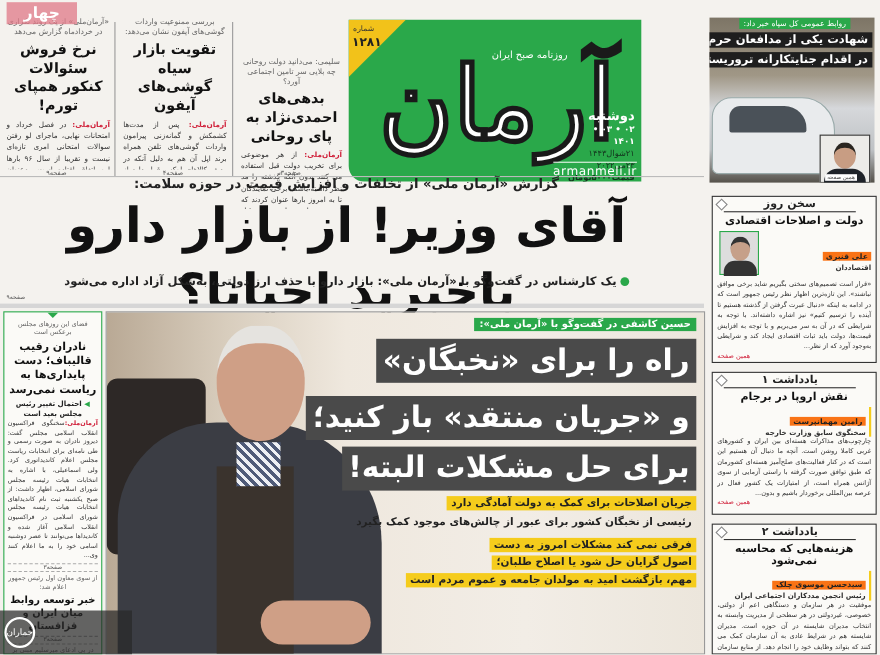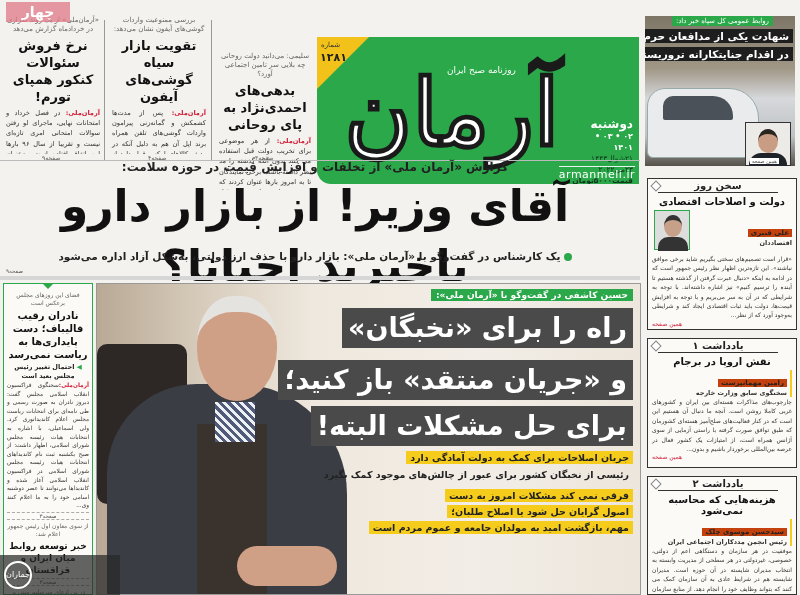--- a/index.html
+++ b/index.html
@@ -8,21 +8,21 @@
 
   .abs { position: absolute; }
   .col-top { top: 14px; height: 140px; padding: 2px 4px; text-align: center; overflow: hidden; }
   .col-top .kicker { font-size: 7px; color: #666; line-height: 9px; }
   .col-top .title { font-size: 13px; font-weight: bold; line-height: 17px; margin: 3px 0 3px; color: #111; }
   .col-top .body { font-size: 6.6px; line-height: 10.2px; text-align: justify; color: #333; }
   .col-top .body .src { color: #d0203a; font-weight: bold; }
   .vsep { position: absolute; width: 1px; background: #999; }
 
   
-  .masthead { left: 317px; top: 18px; width: 322px; height: 147px; background: #2aa84a; border-radius: 0 0 0 14px; overflow: hidden; margin-top: 19px; }
+  .masthead { left: 317px; top: 18px; width: 266px; height: 147px; background: #2aa84a; border-radius: 0 0 0 14px; overflow: hidden; }
   .issue { position: absolute; left: 0; top: 0; width: 0; height: 0; border-top: 52px solid #f2c21a; border-right: 52px solid transparent; }
   .issue-label { position: absolute; left: 4px; top: 4px; font-size: 7px; color: #333; direction: rtl; }
   .issue-num { position: absolute; left: 3px; top: 14px; font-size: 11px; font-weight: bold; color: #222; }
   .logo-text { position: absolute; left: 20px; top: 6px; width: 230px; height: 140px; font-family: "DejaVu Serif", serif; font-size: 92px; color: #fff; -webkit-text-stroke: 2px #1a1a1a; font-weight: bold; line-height: 140px; text-align: center; letter-spacing: -4px; }
   .tagline { position: absolute; left: 130px; top: 28px; font-size: 9px; color: #fff; }
   .date-block { position: absolute; right: 6px; top: 80px; width: 60px; text-align: right; color: #fff; }
   .date-block .day { font-size: 12px; font-weight: bold; }
   .date-block .d { font-size: 7.5px; line-height: 11px; color: #13331d; }
   .date-block .d1 { font-size: 8px; color: #fff; font-weight: bold; }
   .site { position: absolute; right: 4px; bottom: 3px; font-size: 11px; color: #fff; direction: ltr; letter-spacing: 0.5px; border-top: 1px solid #e8f5ea; padding-top: 1px; }
@@ -71,21 +71,21 @@
   .quote-kicker { position: absolute; right: 7px; top: 5px; background: #2aa84a; color: #fff; font-size: 9px; font-weight: bold; padding: 1px 5px; }
   .quote-line { position: absolute; right: 7px; background: #4a4a4a; color: #fff; font-size: 27px; font-weight: bold; padding: 0 6px; line-height: 40px; white-space: nowrap; }
   .hl-yellow { position: absolute; right: 7px; background: #f5cc1c; color: #222; font-size: 9.5px; font-weight: bold; padding: 1px 4px; white-space: nowrap; }
   .hl-plain { position: absolute; right: 7px; color: #222; font-size: 9.5px; font-weight: bold; padding: 1px 4px; white-space: nowrap; text-align: right; }
 
   
   .rbox { left: 647px; width: 150px; border: 1px solid #333; background: #fbfaf7; overflow: hidden; padding: 0 4px; text-align: center; }
   .rbox .hd { font-size: 10px; font-weight: bold; color: #222; border-bottom: 1px solid #333; margin: 0 14px 0 6px; line-height: 13px; }
   .rbox .diamond { position: absolute; left: 4px; top: 3px; width: 8px; height: 8px; transform: rotate(45deg); border: 1px solid #888; background: #fff; }
   .rbox .tt { font-size: 10px; font-weight: bold; color: #111; margin: 3px 0 3px; }
-  .rbox .nm { display: inline-block; background: #c2410c; font-size: 7px; font-weight: bold; padding: 0 3px; color: #222; }
+  .rbox .nm { display: inline-block; background: #f97316; font-size: 7px; font-weight: bold; padding: 0 3px; color: #222; }
   .rbox .role { font-size: 6.5px; font-weight: bold; color: #333; text-align: right; }
   .rbox .bd { font-size: 6px; line-height: 9.4px; text-align: justify; color: #333; }
   .rbox .more { font-size: 6px; color: #d0203a; text-align: left; }
   .rbox .author-pic { float: left; width: 36px; height: 40px; border: 1px solid #2aa84a; background: #ddd; position: relative; margin-left: 2px; }
   .rbox .author-pic .h { position: absolute; left: 9px; top: 4px; width: 18px; height: 22px; border-radius: 50%; background: #c6a089; border-top: 5px solid #333; }
   .rbox .author-pic .s { position: absolute; left: 3px; top: 26px; width: 30px; height: 14px; background: #333; border-radius: 10px 10px 0 0; }
   .rbox .yellow-bar { border-right: 2px solid #f5cc1c; padding-right: 3px; text-align: right; }
 
   .watermark-chaar { left: 6px; top: 2px; width: 64px; height: 20px; background: rgba(224,120,135,0.75); color: #fff; font-size: 14px; font-weight: bold; text-align: center; line-height: 20px; }
   .credit { left: 0; top: 555px; width: 120px; height: 40px; background: rgba(40,40,40,0.72); color: #fff; }

